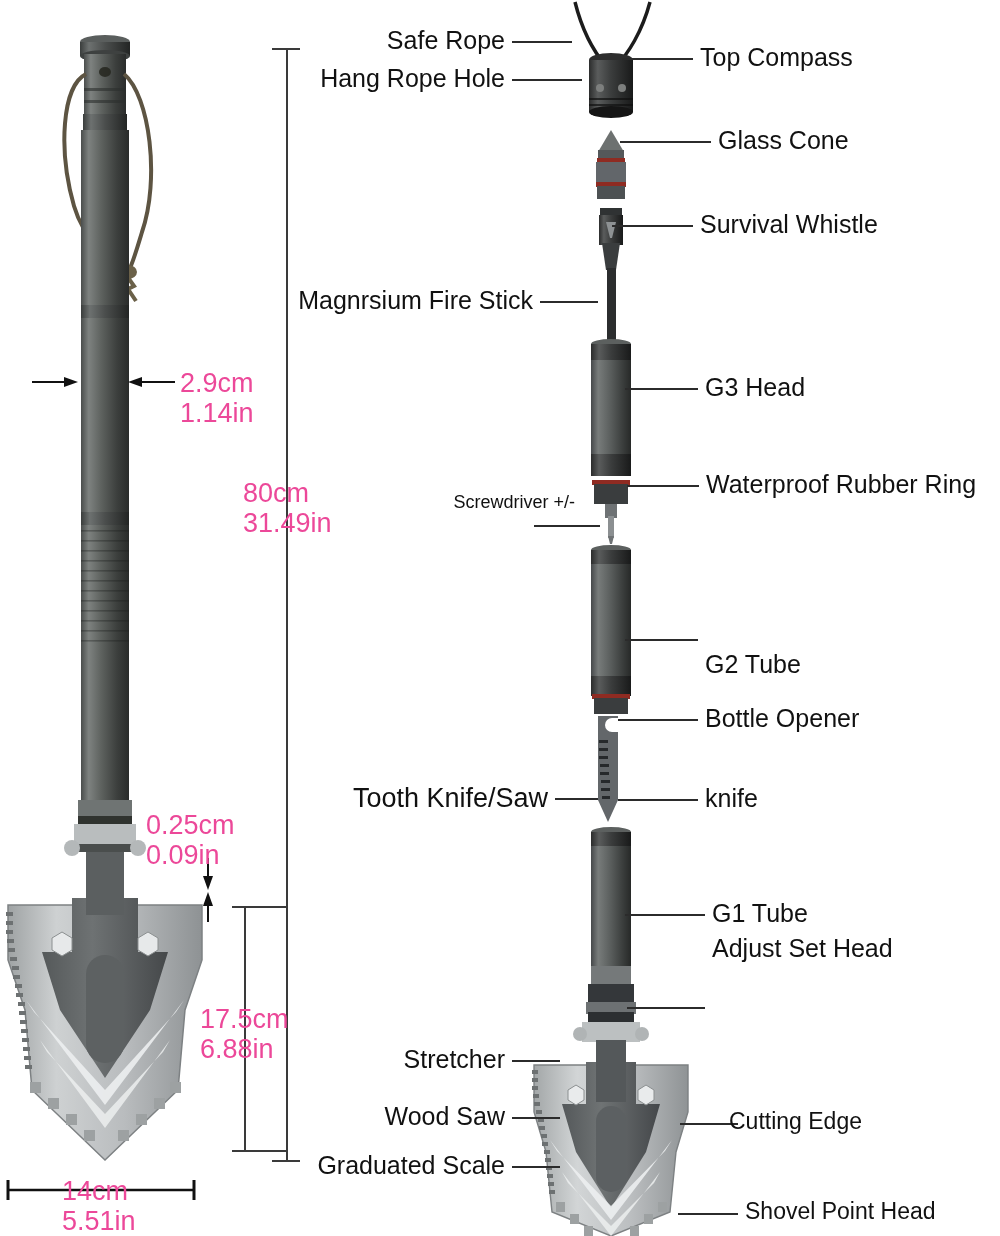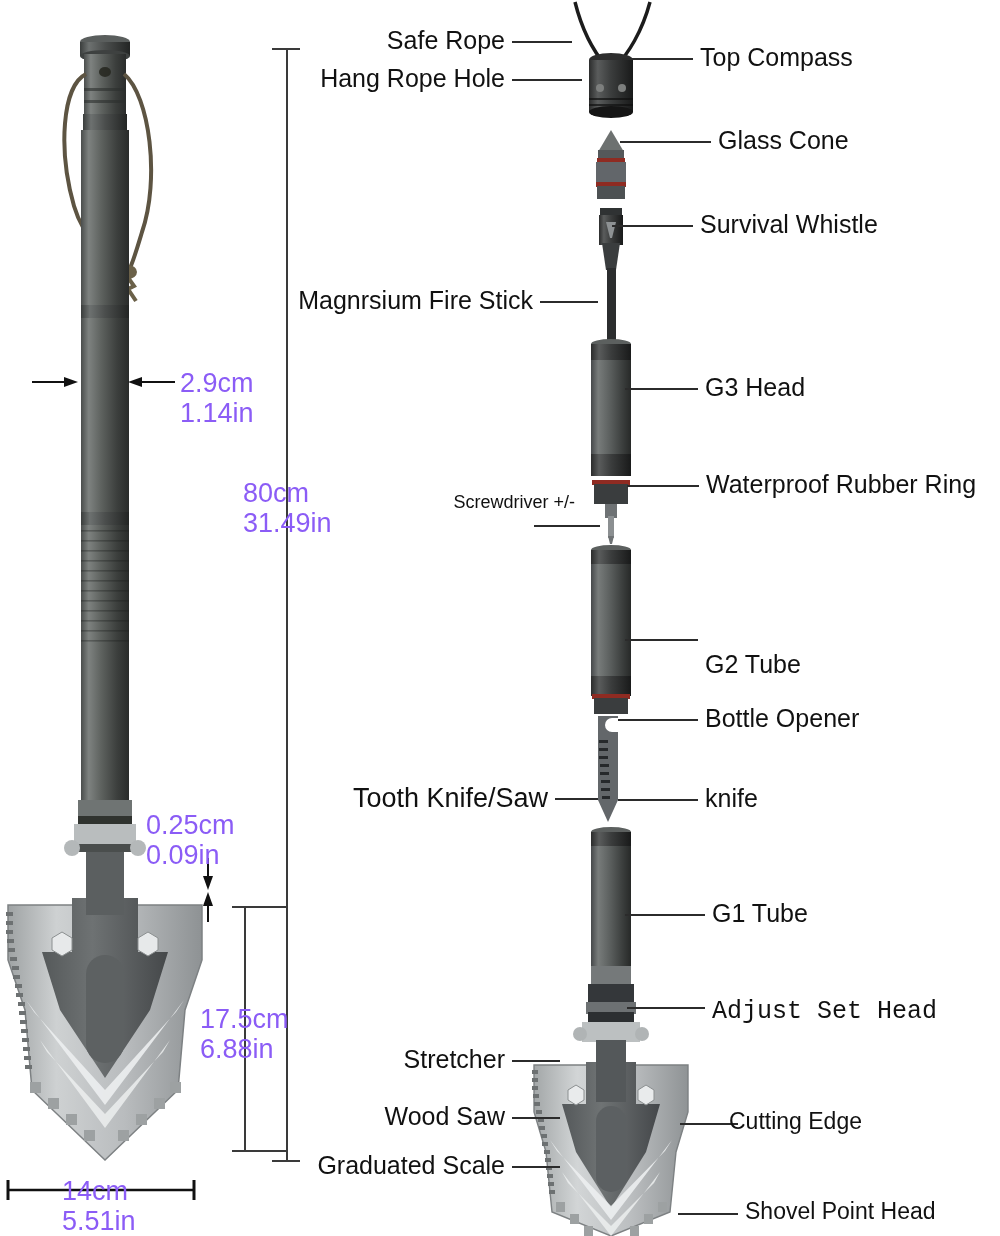--- a/index.html
+++ b/index.html
@@ -2,21 +2,21 @@
 <html><head>
 <meta charset="utf-8">
 <style>
   html,body{margin:0;padding:0;background:#fff;}
   body{width:1000px;height:1236px;position:relative;overflow:hidden;
        font-family:"Liberation Sans","DejaVu Sans",sans-serif;color:#111;}
   .stage{position:absolute;inset:0;}
   .lbl{position:absolute;white-space:nowrap;font-size:25px;line-height:1;color:#111;}
   .lbl.r{text-align:left;}
   .lbl.l{text-align:right;transform:translateX(-100%);}
-  .dim{position:absolute;white-space:nowrap;font-size:27px;line-height:1.12;color:#8b5cf6;}
+  .dim{position:absolute;white-space:nowrap;font-size:27px;line-height:1.12;color:#ec4899;}
   .lead{position:absolute;height:0;border-top:2px solid #2b2b2b;}
   .vline{position:absolute;width:0;border-left:2px solid #3a3a3a;}
   .tick{position:absolute;height:0;border-top:2px solid #3a3a3a;}
   svg{position:absolute;overflow:visible;}
 </style>
 </head>
 <body>
 
 <div class="stage">
 
@@ -342,21 +342,21 @@
   <div class="lead" style="left:618px;top:719px;width:80px;"></div>
   <div class="lbl r" style="left:705px;top:706px;">Bottle Opener</div>
 
   <div class="lead" style="left:618px;top:799px;width:80px;"></div>
   <div class="lbl r" style="left:705px;top:786px;">knife</div>
 
   <div class="lead" style="left:625px;top:914px;width:80px;"></div>
   <div class="lbl r" style="left:712px;top:901px;">G1 Tube</div>
 
   <div class="lead" style="left:627px;top:1007px;width:78px;"></div>
-  <div class="lbl r" style="left:712px;top:999px;font-family:Liberation Mono, monospace;">Adjust Set Head</div>
+  <div class="lbl r" style="left:712px;top:936px;">Adjust Set Head</div>
 
   <div class="lead" style="left:680px;top:1123px;width:58px;"></div>
   <div class="lbl r" style="left:729px;top:1110px;font-size:23px;">Cutting Edge</div>
 
   <div class="lead" style="left:678px;top:1213px;width:60px;"></div>
   <div class="lbl r" style="left:745px;top:1200px;font-size:23px;">Shovel Point Head</div>
 
   <div class="lead" style="left:512px;top:41px;width:60px;"></div>
   <div class="lbl l" style="left:505px;top:28px;">Safe Rope</div>
 

